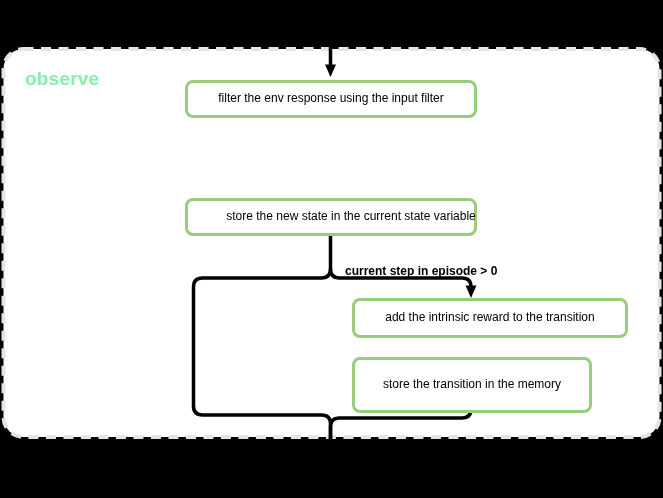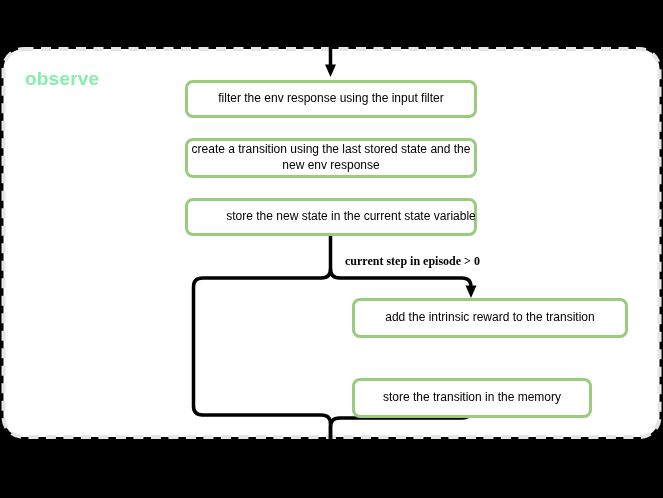--- a/index.html
+++ b/index.html
@@ -27,40 +27,39 @@
   }
   .node {
     position: absolute;
     box-sizing: border-box;
     background: var(--node_fill, #fff);
     border: 3px solid var(--node_border, #99cc7d);
     border-radius: 8px;
     display: flex;
     align-items: center;
     justify-content: center;
-    text-align: center;
+    text-align: left;
     font-size: 12px;
     line-height: 1.3;
     white-space: pre;
     color: #000;
   }
   .node-1 { left: 185px; top: 80px;  width: 292px; height: 38px; }
   .node-2 { left: 185px; top: 138px; width: 292px; height: 40px; }
   .node-3 { left: 185px; top: 198px; width: 292px; height: 38px; padding-left: 40px; }
   .node-4 { left: 352px; top: 298px; width: 276px; height: 40px; }
-  .node-5 { left: 352px; top: 378px; width: 240px; height: 40px; }
+  .node-5 { left: 352px; top: 357px; width: 240px; height: 56px; }
   .condition-label {
     position: absolute;
     left: 345px;
-    top: 254px;
+    top: 264px;
     font-size: 12px;
     font-weight: bold;
     color: #000;
     white-space: pre;
-    font-family: Liberation Serif, serif;
   }
   .flow-line {
     fill: none;
     stroke: var(--line, #000);
     stroke-width: 3.5;
     stroke-linecap: round;
   }
   .arrow-head {
     fill: var(--line, #000);
     stroke: none;
@@ -88,21 +87,19 @@
 
     <path class="flow-line" d="M 330.5 269 Q 330.5 278 339.5 278 L 462 278 Q 471 278 471 287 L 471 289"></path>
     <path class="arrow-head" d="M 471 298 L 465.5 285.5 L 476.5 285.5 Z"></path>
 
     <path class="flow-line" d="M 471 397 L 471 409 Q 471 418 462 418 L 339.5 418 Q 330.5 418 330.5 427 L 330.5 444"></path>
   </svg>
 
   <div class="group-title">observe</div>
 
   <div class="node node-1">filter the env response using the input filter</div>
-  <div class="node node-2">create a transition using the last stored state and the
-new env response</div>
   <div class="node node-3">store the new state in the current state variable</div>
   <div class="node node-4">add the intrinsic reward to the transition</div>
   <div class="node node-5">store the transition in the memory</div>
 
   <div class="condition-label">current step in episode &gt; 0</div>
 
 </div>
 
 </body></html>

